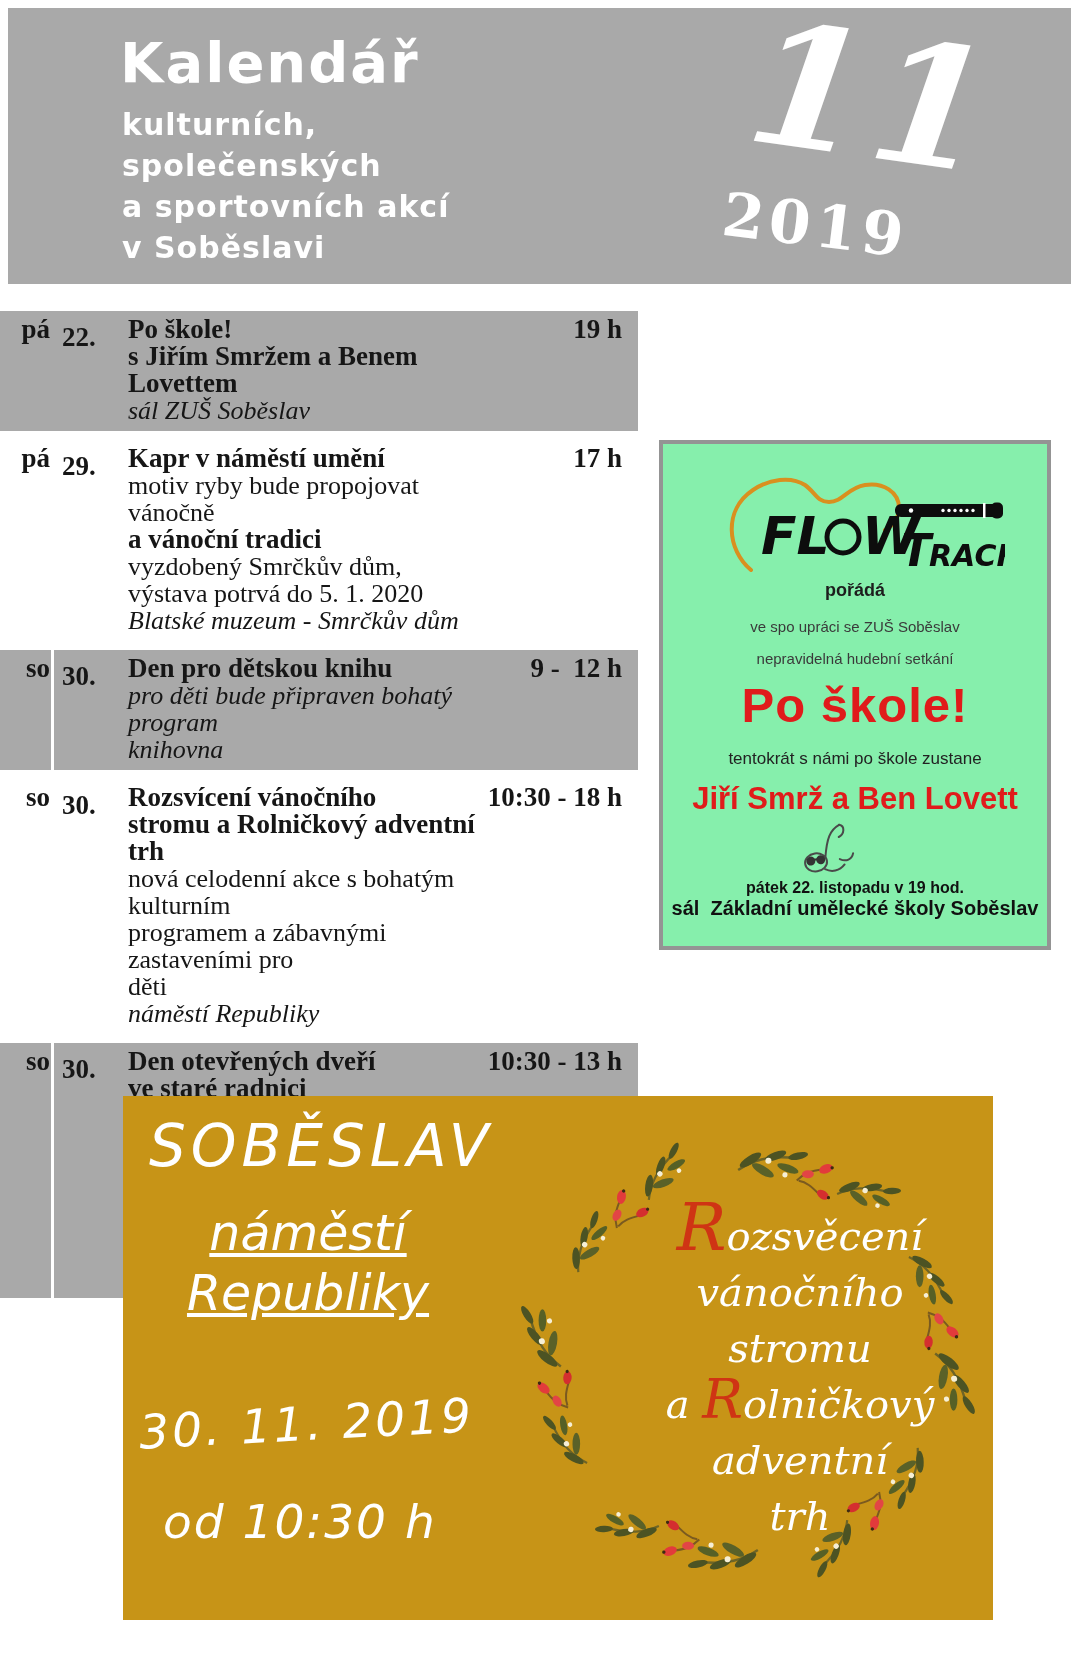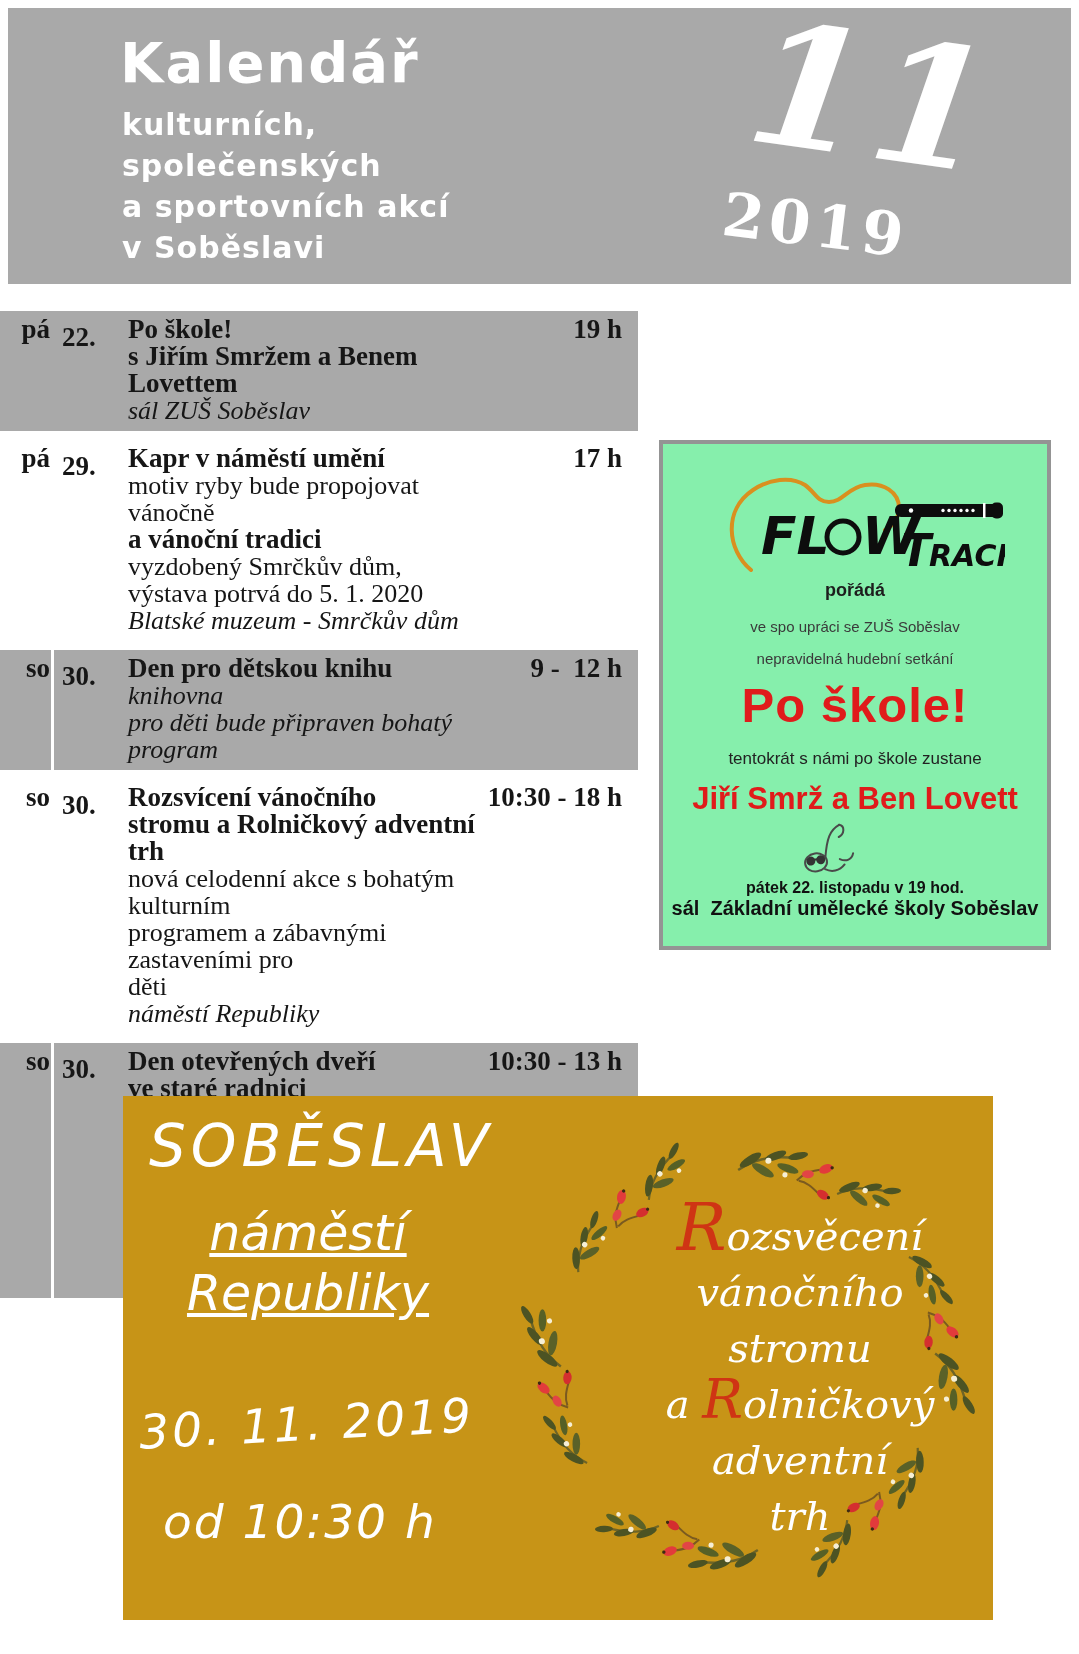--- a/index.html
+++ b/index.html
@@ -115,22 +115,22 @@
           <div class="ev-line venue">Blatské muzeum - Smrčkův dům</div>
         </div>
         <div class="ev-time">17 h</div>
       </div>
       <div class="event-row shaded">
         <div class="ev-divider"></div>
         <div class="ev-day">so</div>
         <div class="ev-date">30.</div>
         <div class="ev-content">
           <div class="ev-line title">Den pro dětskou knihu</div>
+          <div class="ev-line venue">pro děti bude připraven bohatý program</div>
           <div class="ev-line venue">knihovna</div>
-          <div class="ev-line venue">pro děti bude připraven bohatý program</div>
         </div>
         <div class="ev-time">9 -  12 h</div>
       </div>
       <div class="event-row">
         <div class="ev-day">so</div>
         <div class="ev-date">30.</div>
         <div class="ev-content">
           <div class="ev-line title">Rozsvícení vánočního</div>
           <div class="ev-line title">stromu a Rolničkový adventní trh</div>
           <div class="ev-line">nová celodenní akce s bohatým kulturním</div>

